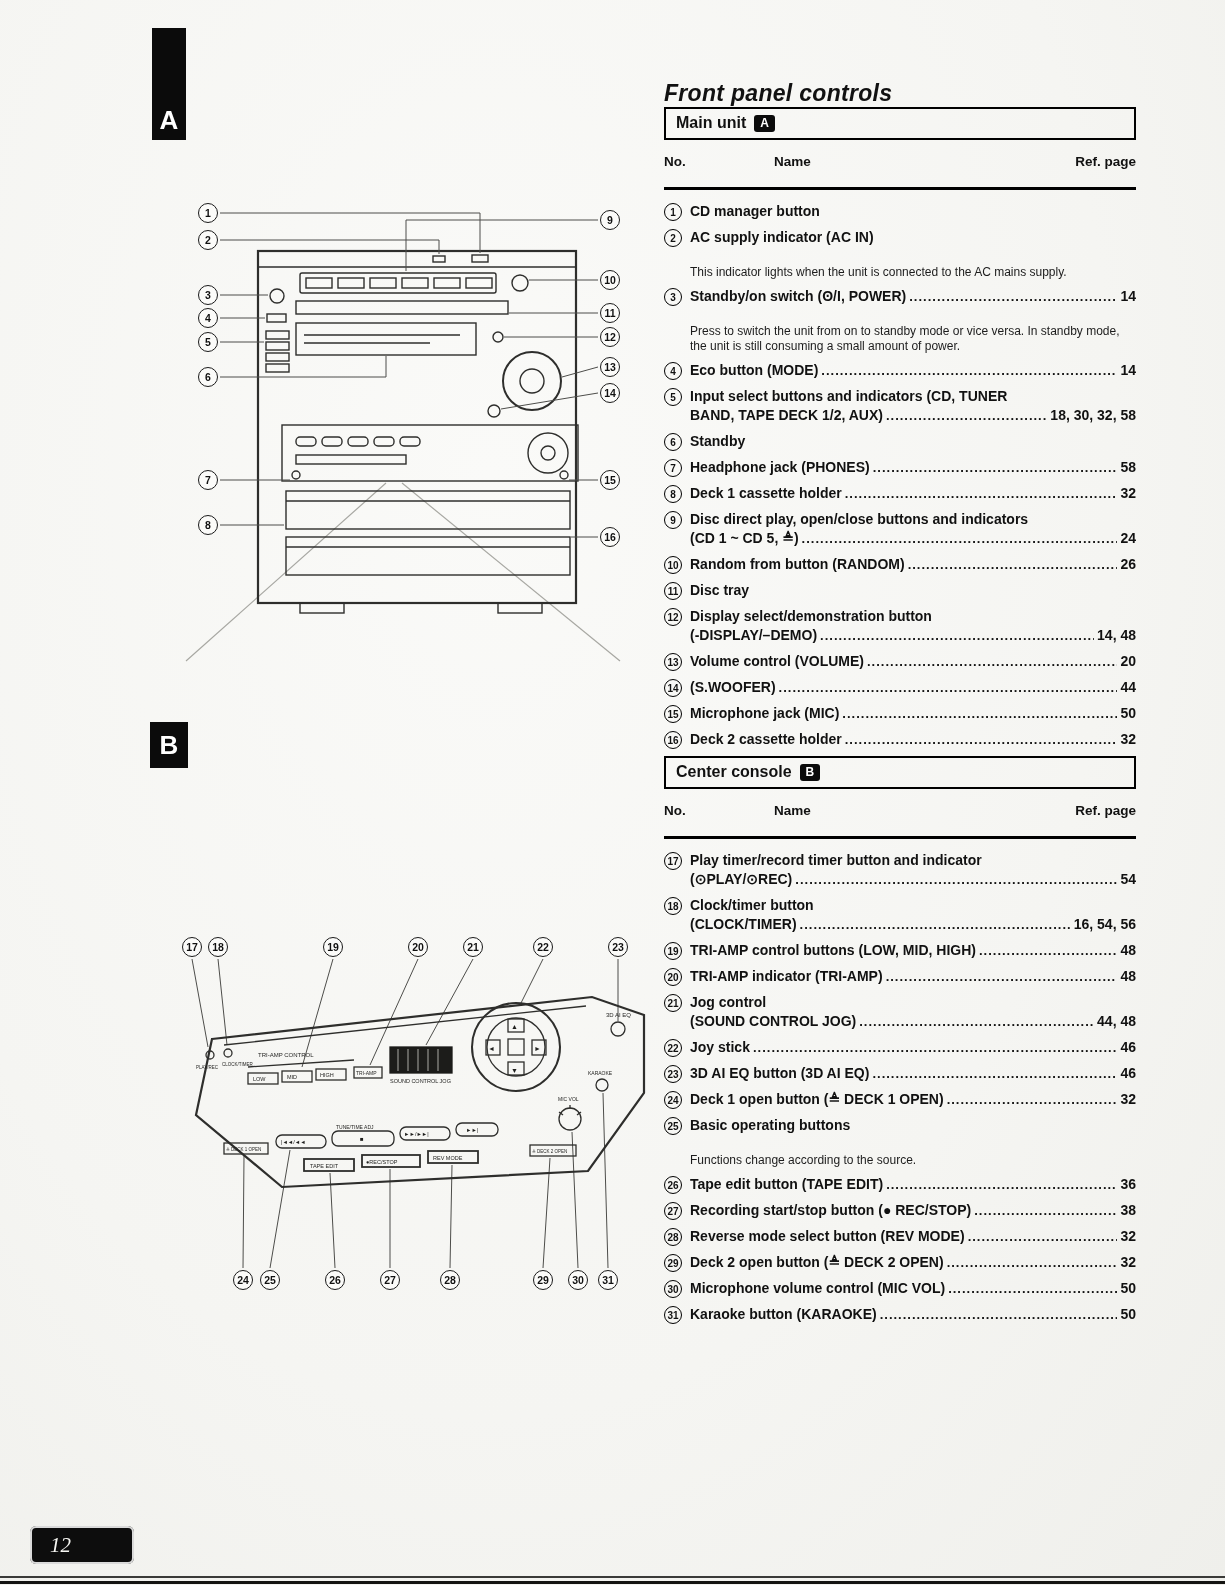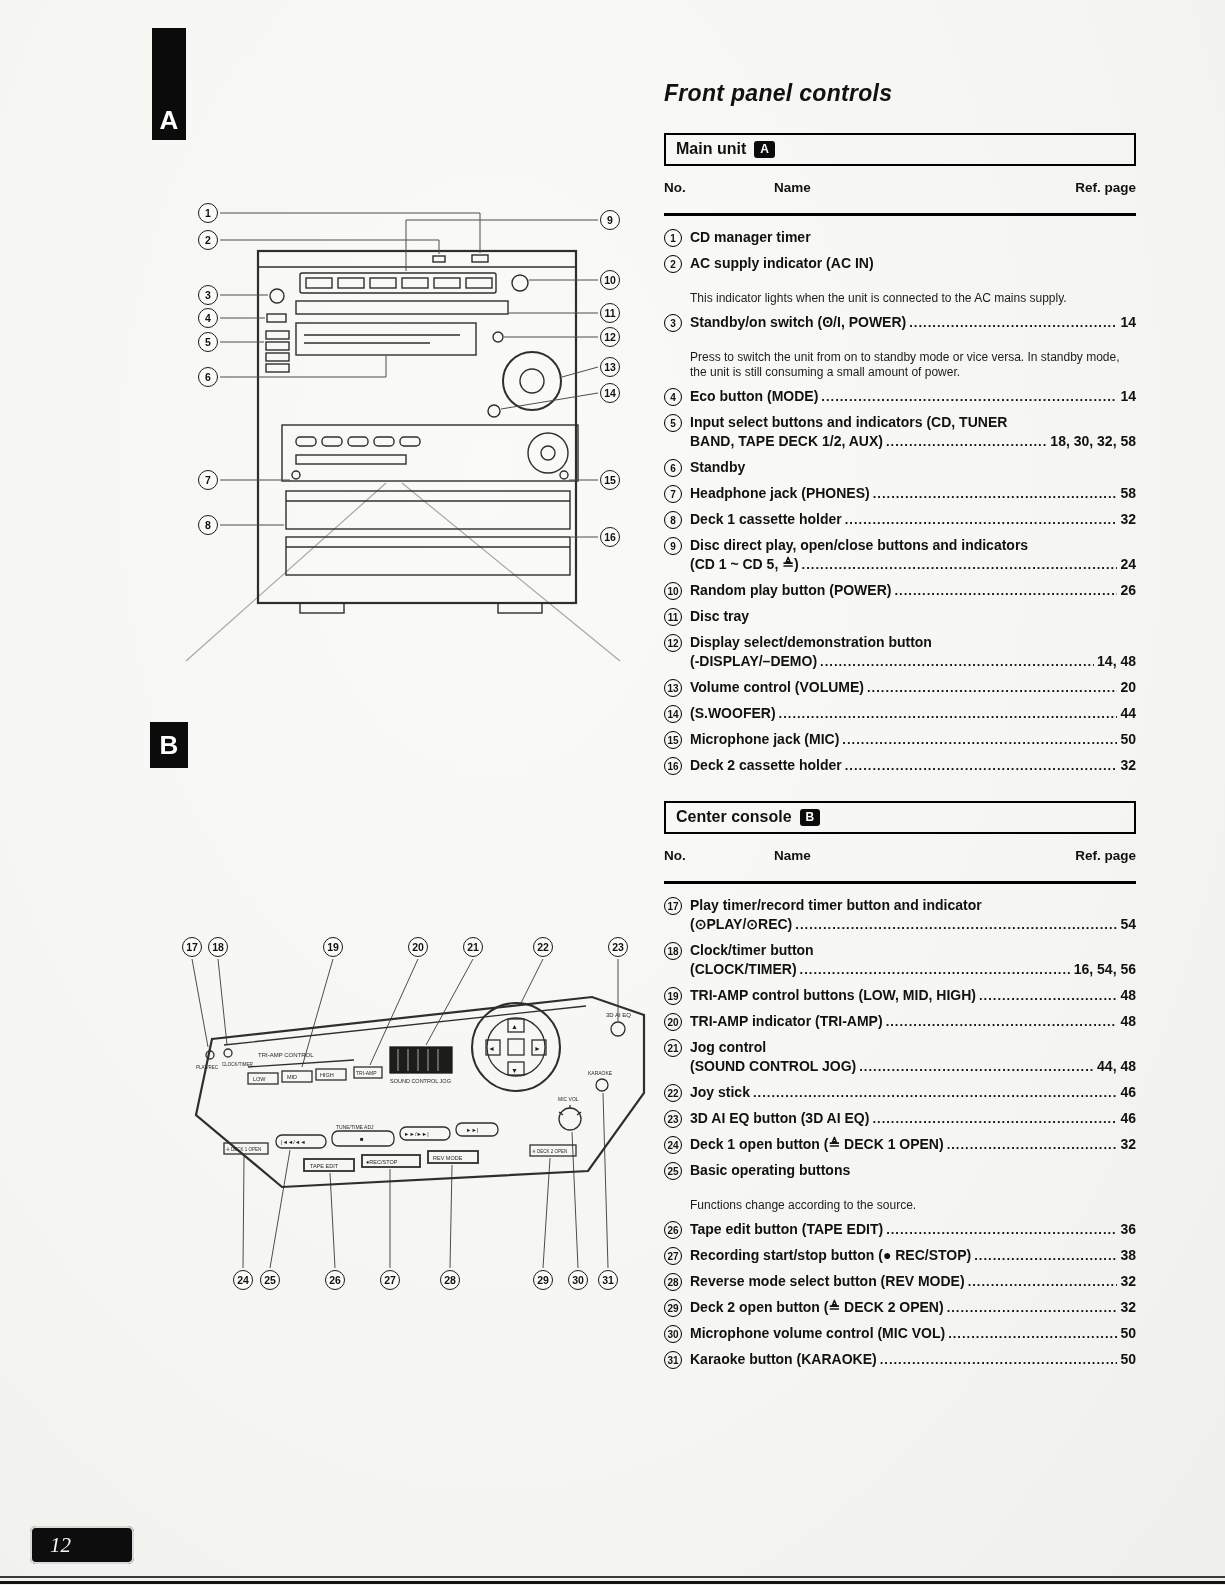--- a/index.html
+++ b/index.html
@@ -30,21 +30,21 @@
     position:absolute; width:20px; height:20px; border:1.5px solid #1a1a1a; border-radius:50%;
     background:#fbfbf9; display:flex; align-items:center; justify-content:center;
     font-size:10.5px; font-weight:bold; transform:translate(-50%,-50%); z-index:3;
   }
 
   
   .rightcol { position:absolute; left:664px; top:80px; width:472px; }
   .page-title { font-size:23px; font-weight:bold; font-style:italic; letter-spacing:0.3px; }
 
   .section-box {
-    margin-top:26px; border:2px solid #000; padding:5px 10px 6px;
+    border:2px solid #000; padding:5px 10px 6px;
     font-size:16px; font-weight:bold; display:flex; align-items:center; gap:8px;
   }
   .badge {
     background:#0b0b0b; color:#fff; font-size:12px; font-weight:bold;
     padding:1px 6px; border-radius:3px; line-height:15px;
   }
   .thead {
     margin-top:14px; display:flex; align-items:baseline;
     font-size:13.5px; font-weight:bold; padding-bottom:18px;
     border-bottom:3px solid #000;
@@ -323,21 +323,21 @@
       <div class="thead">
         <span class="th-no">No.</span>
         <span class="th-name">Name</span>
         <span class="th-ref">Ref. page</span>
       </div>
       <div class="items">
           <div class="item">
             <span class="circ">1</span>
             <div class="ibody">
               <div class="line">
-                <span class="nm">CD manager timer</span>
+                <span class="nm">CD manager button</span>
               </div>
             </div>
           </div>
           <div class="item">
             <span class="circ">2</span>
             <div class="ibody">
               <div class="line">
                 <span class="nm">AC supply indicator (AC IN)</span>
               </div>
               <div class="note">This indicator lights when the unit is connected to the AC mains supply.</div>
@@ -415,21 +415,21 @@
                 <span class="nm">(CD 1 ~ CD 5, ≜)</span>
                 <span class="dots"></span>
                 <span class="ref">24</span>
               </div>
             </div>
           </div>
           <div class="item">
             <span class="circ">10</span>
             <div class="ibody">
               <div class="line">
-                <span class="nm">Random play button (POWER)</span>
+                <span class="nm">Random from button (RANDOM)</span>
                 <span class="dots"></span>
                 <span class="ref">26</span>
               </div>
             </div>
           </div>
           <div class="item">
             <span class="circ">11</span>
             <div class="ibody">
               <div class="line">
                 <span class="nm">Disc tray</span>

